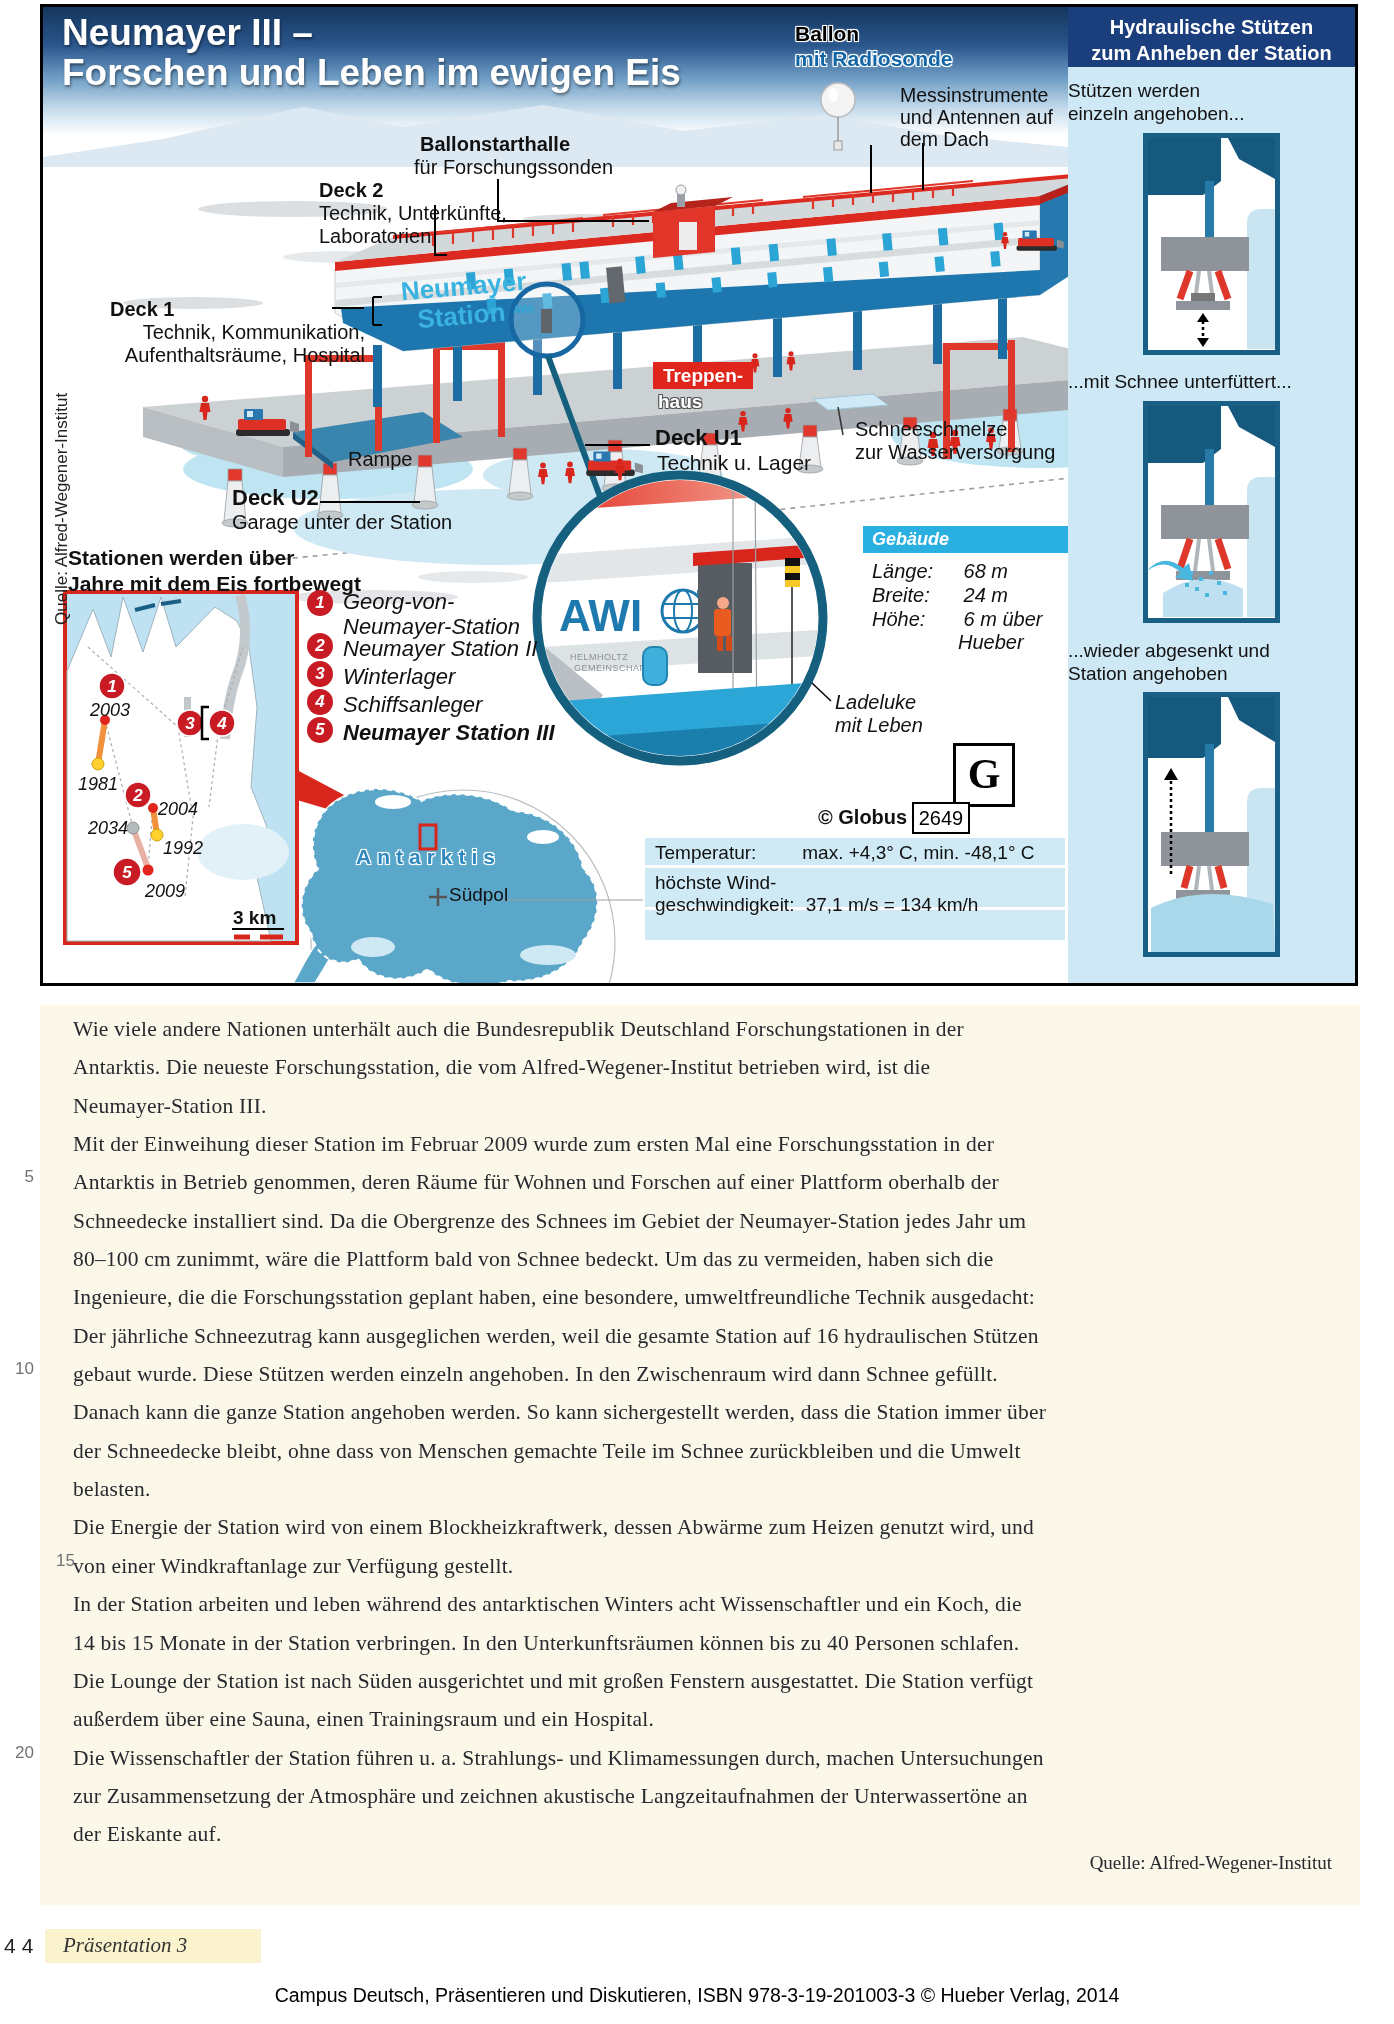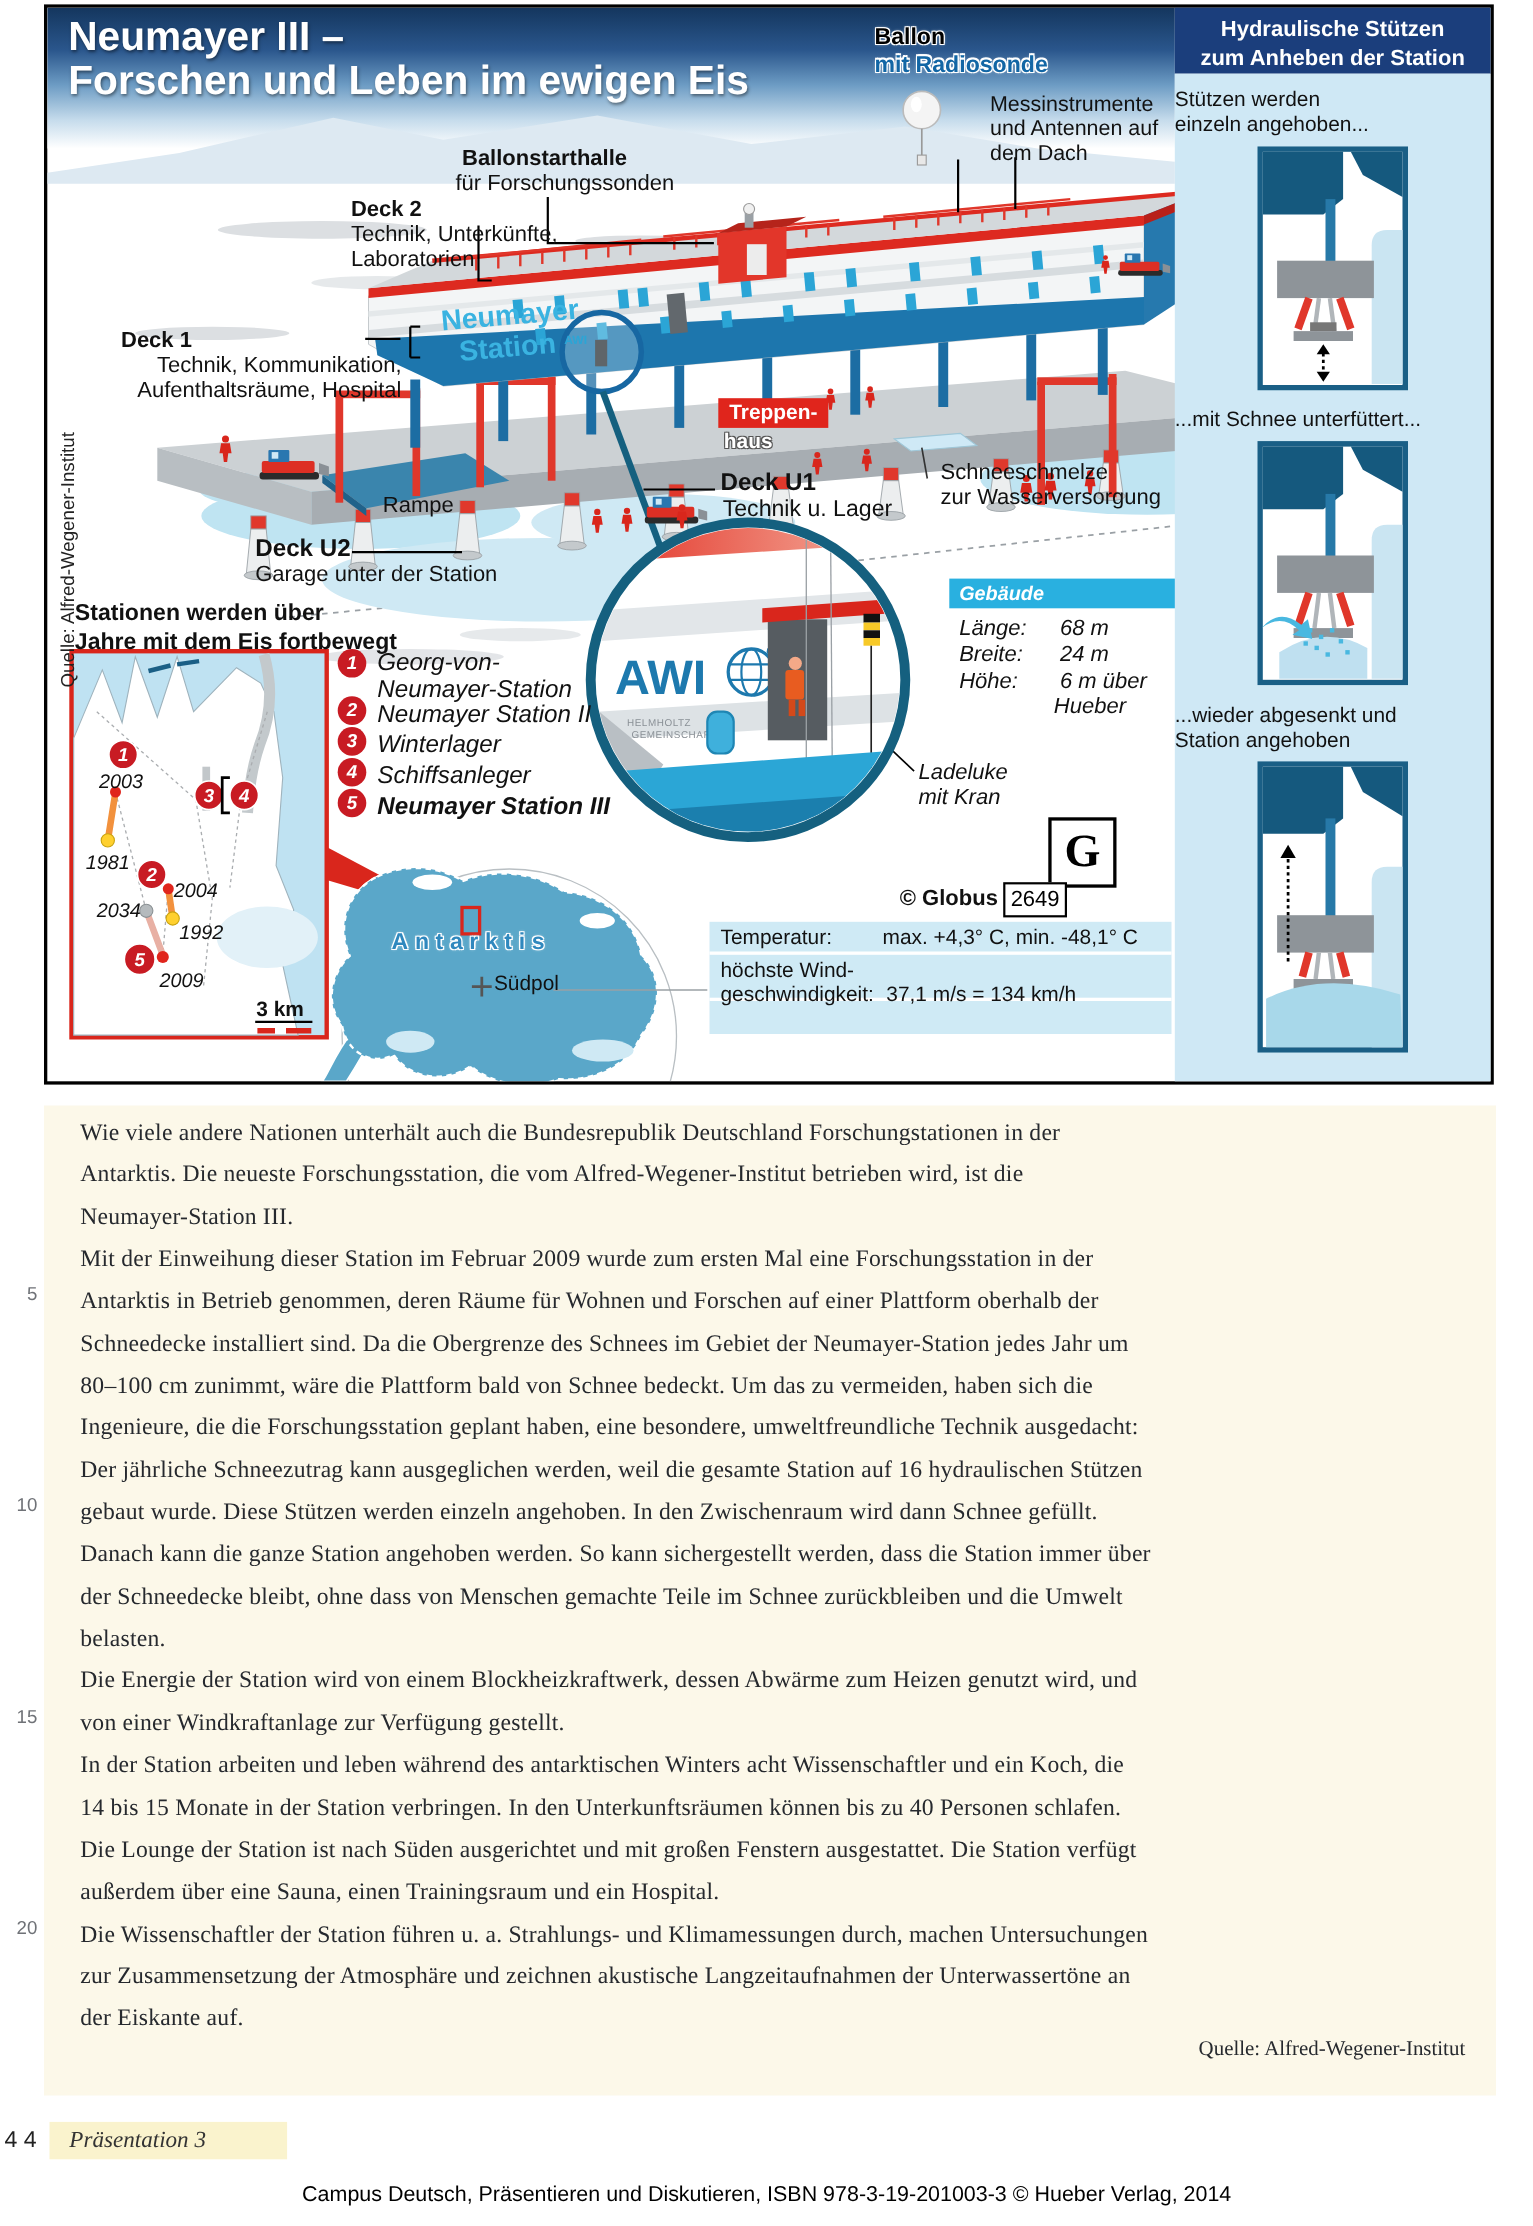--- a/index.html
+++ b/index.html
@@ -476,21 +476,21 @@
     <span class="leg-dot" style="left:307px;top:689px;">4</span>
     <div class="leg-txt" style="left:343px;top:692px;">Schiffsanleger</div>
     <span class="leg-dot" style="left:307px;top:717px;">5</span>
     <div class="leg-txt b" style="left:343px;top:720px;">Neumayer Station III</div>
   </div>
 
   <div class="lbl b halo" style="left:356px;top:845px;font-size:21px;letter-spacing:6px;color:#2f88be;">Antarktis</div>
   <div class="lbl" style="left:449px;top:884px;font-size:19px;">Südpol</div>
 
   <div class="lbl it" style="left:835px;top:691px;font-size:20px;">Ladeluke</div>
-  <div class="lbl it" style="left:835px;top:714px;font-size:20px;">mit Kran</div>
+  <div class="lbl it" style="left:835px;top:714px;font-size:20px;">mit Leben</div>
 
   <div id="geb-head">Gebäude</div>
   <div class="geb-row" style="top:560px;">
     <span class="geb-lab">Länge:</span>
     <span class="geb-val">68 m</span>
   </div>
   <div class="geb-row" style="top:584px;">
     <span class="geb-lab">Breite:</span>
     <span class="geb-val">24 m</span>
   </div>
@@ -632,21 +632,21 @@
       <div class="a-line">14 bis 15 Monate in der Station verbringen. In den Unterkunftsräumen können bis zu 40 Personen schlafen.</div>
       <div class="a-line">Die Lounge der Station ist nach Süden ausgerichtet und mit großen Fenstern ausgestattet. Die Station verfügt</div>
       <div class="a-line">außerdem über eine Sauna, einen Trainingsraum und ein Hospital.</div>
       <div class="a-line">Die Wissenschaftler der Station führen u. a. Strahlungs- und Klimamessungen durch, machen Untersuchungen</div>
       <div class="a-line">zur Zusammensetzung der Atmosphäre und zeichnen akustische Langzeitaufnahmen der Unterwassertöne an</div>
       <div class="a-line">der Eiskante auf.</div>
     </div>
   </div>
   <div class="lineno" style="top:1167px;">5</div>
   <div class="lineno" style="top:1359px;">10</div>
-  <div class="lineno" style="top:1551px;">15</div>
+  <div class="lineno" style="top:1551px;margin-left:41px;">15</div>
   <div class="lineno" style="top:1743px;">20</div>
   <div id="a-src">Quelle: Alfred-Wegener-Institut</div>
 
   <div id="pgnum">44</div>
   <div id="sect-hl"></div>
   <div id="sect-txt">Präsentation 3</div>
   <div id="imprint">Campus Deutsch, Präsentieren und Diskutieren, ISBN 978-3-19-201003-3 © Hueber Verlag, 2014</div>
 
 </div>
 

